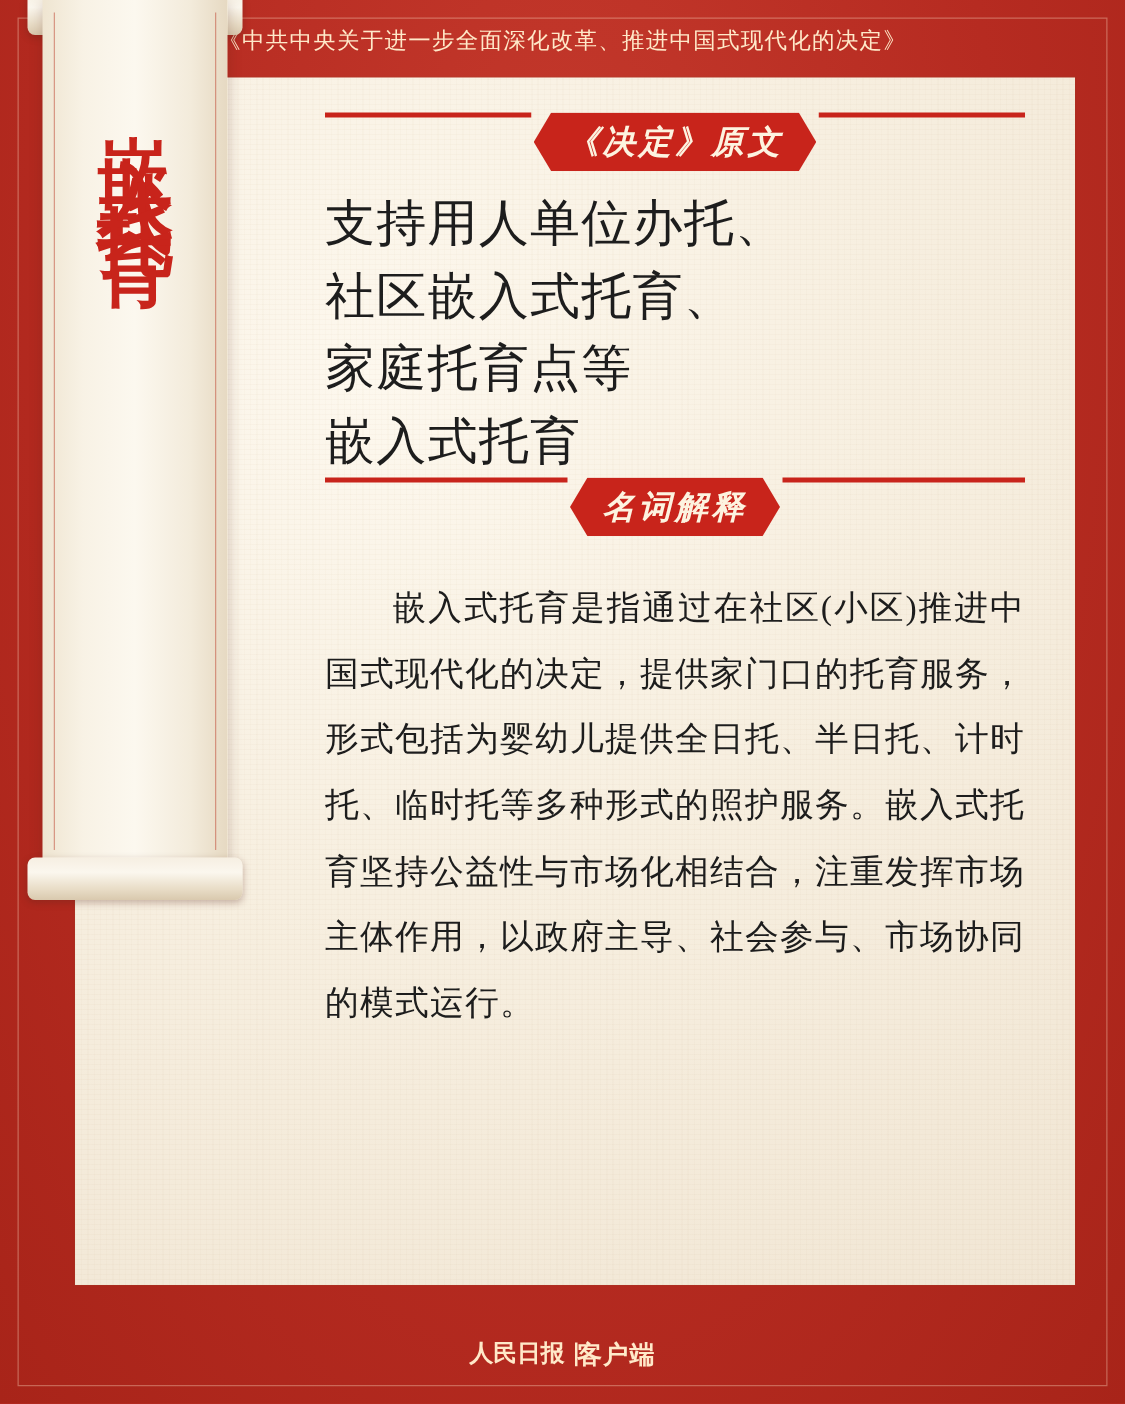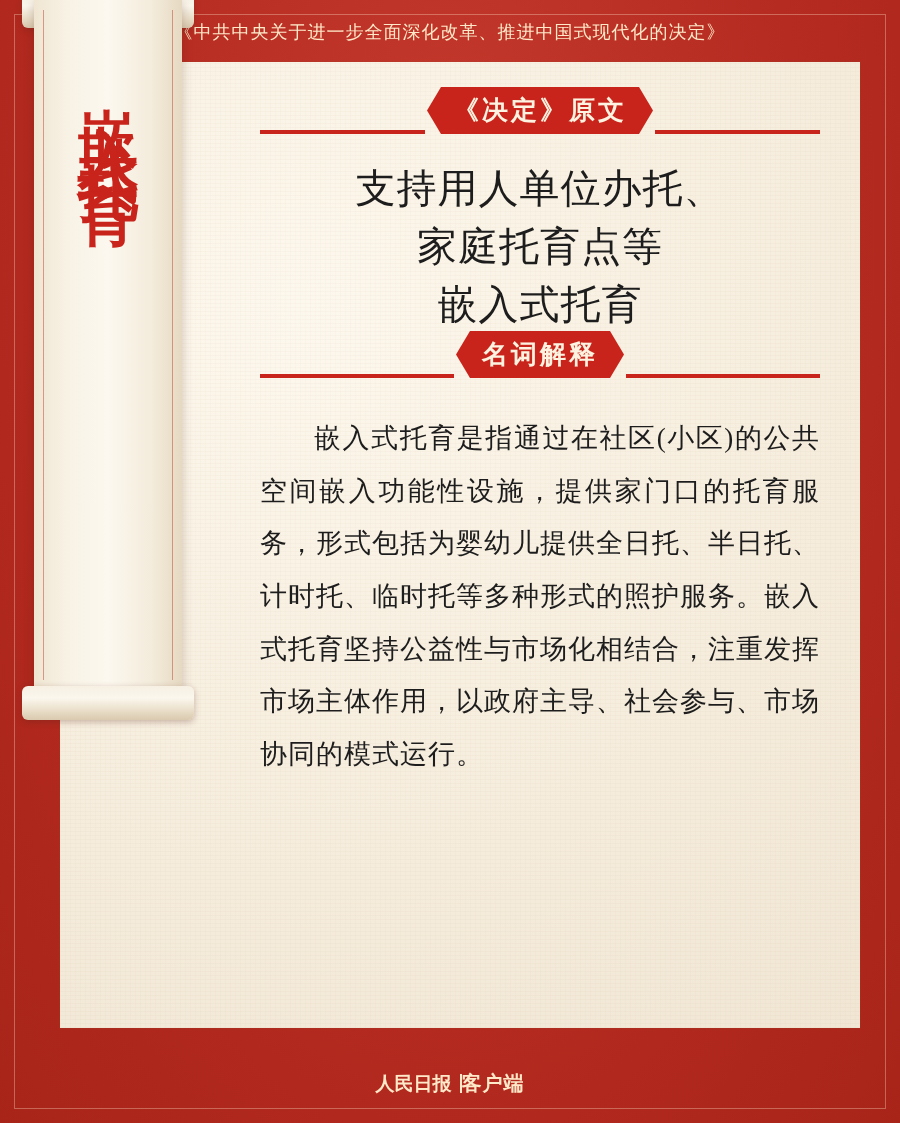--- a/index.html
+++ b/index.html
@@ -138,22 +138,23 @@
     top: 90px;
     width: 560px;
   }
 
   
   .ribbon {
     position: relative;
     height: 44px;
     margin: 0 auto 0 auto;
     display: flex;
-    align-items: flex-end;
+    align-items: flex-start;
     justify-content: center;
+    font-style: italic;
   }
   .ribbon .line {
     flex: 1 1 auto;
     height: 4px;
     background: #c8241b;
   }
   .ribbon .tag {
     position: relative;
     flex: 0 0 auto;
     background: #c8241b;
@@ -161,27 +162,26 @@
     font-size: 26px;
     font-weight: 700;
     letter-spacing: 3px;
     padding: 6px 26px;
     margin: 0 2px;
     font-family: "Liberation Serif", "DejaVu Serif", serif;
     clip-path: polygon(14px 0, calc(100% - 14px) 0, 100% 50%, calc(100% - 14px) 100%, 14px 100%, 0 50%);
   }
 
   .quote {
-    margin-top: 26px;
+    margin-top: 16px;
     color: #1d1d1d;
     font-size: 40px;
     line-height: 1.45;
     letter-spacing: 1px;
     font-family: "Liberation Serif", "DejaVu Serif", serif;
-    text-align: center;
   }
   .quote div { white-space: nowrap; }
 
   .ribbon.second { }
 
   .explain {
     margin-top: 34px;
     color: #1d1d1d;
     font-size: 27px;
     line-height: 1.95;
@@ -242,30 +242,31 @@
   <div class="content">
 
     <div class="ribbon">
       <span class="line"></span>
       <span class="tag">《决定》原文</span>
       <span class="line"></span>
     </div>
 
     <div class="quote">
       <div>支持用人单位办托、</div>
+      <div>社区嵌入式托育、</div>
       <div>家庭托育点等</div>
       <div>嵌入式托育</div>
     </div>
 
     <div class="ribbon second">
       <span class="line"></span>
       <span class="tag">名词解释</span>
       <span class="line"></span>
     </div>
 
-    <div class="explain">嵌入式托育是指通过在社区(小区)的公共空间嵌入功能性设施，提供家门口的托育服务，形式包括为婴幼儿提供全日托、半日托、计时托、临时托等多种形式的照护服务。嵌入式托育坚持公益性与市场化相结合，注重发挥市场主体作用，以政府主导、社会参与、市场协同的模式运行。</div>
+    <div class="explain">嵌入式托育是指通过在社区(小区)推进中国式现代化的决定，提供家门口的托育服务，形式包括为婴幼儿提供全日托、半日托、计时托、临时托等多种形式的照护服务。嵌入式托育坚持公益性与市场化相结合，注重发挥市场主体作用，以政府主导、社会参与、市场协同的模式运行。</div>
   </div>
 
   <div class="footer">
     <span class="mark">人民日报</span>
     <span class="brand">客户端</span>
   </div>
 </div>
 
 </body></html>

